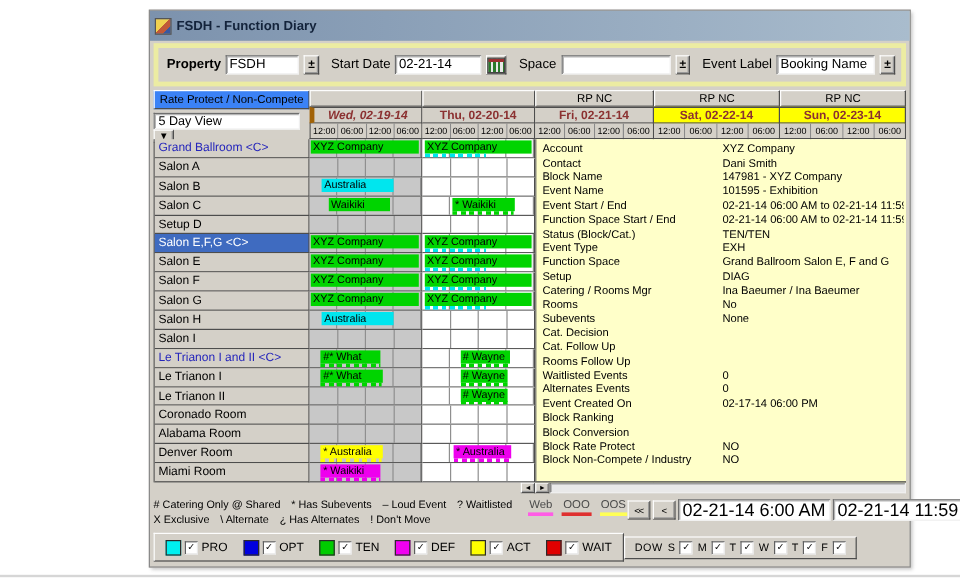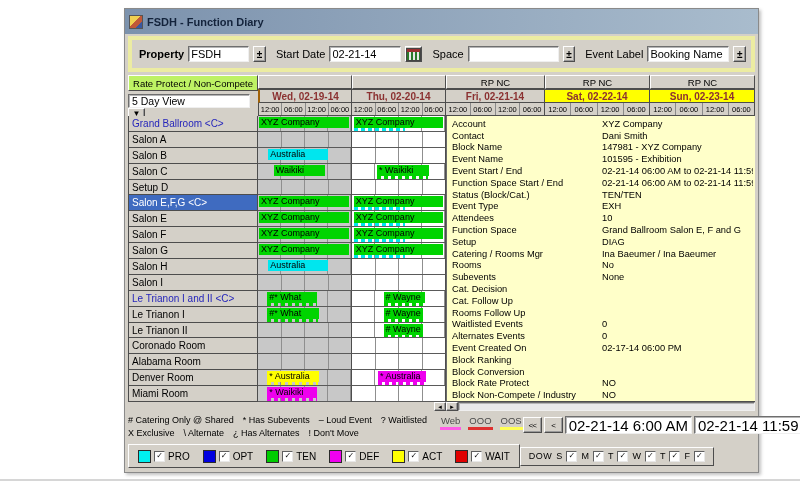--- a/index.html
+++ b/index.html
@@ -22,33 +22,33 @@
     display:flex;align-items:center;justify-content:center;padding:0;font-family:"Liberation Sans",sans-serif;cursor:default;}
   .lov{width:16px;height:16px;font-size:10px;font-weight:bold;}
   .cal{width:19px;height:16px;}
   .cal-icon{width:13px;height:11px;border:1px solid #444;background:
     linear-gradient(#9a3030 0 3px,transparent 3px),
     repeating-linear-gradient(90deg,#2a7a2a 0 2px,#e8e8e8 2px 4px);}
   
   .main{margin:3px 3px 0;}
   .head{display:flex;}
   .head-left{width:130px;flex:none;display:flex;flex-direction:column;}
-  .rate-box{height:14px;margin-bottom:3px;border:1px solid;border-color:#fdfdfd #4d4d4d #4d4d4d #fdfdfd;background:#bef264;
+  .rate-box{height:14px;margin-bottom:3px;border:1px solid;border-color:#fdfdfd #4d4d4d #4d4d4d #fdfdfd;background:#3b82f6;
     font-size:9.5px;display:flex;align-items:center;justify-content:center;white-space:nowrap;}
   .combo{height:18px;display:flex;width:122px;flex-direction:column;}
   .combo-text{flex:1;font-size:10.5px;display:flex;align-items:center;padding-left:3px;background:#fff;}
   .combo-btn{width:17px;font-size:8px;}
   .head-days{flex:1;display:flex;flex-direction:column;}
   .hrow{display:flex;}
   #rp-row{height:14px;}#date-row{height:14px;}#tick-row{height:13px;}
   .rp-cell{border:1px solid;border-color:#fdfdfd #4d4d4d #4d4d4d #fdfdfd;background:#d4d0c8;font-size:9.5px;
     display:flex;align-items:center;justify-content:center;box-sizing:border-box;}
   .date-cell{border:1px solid #4d4d4d;border-left:none;background:#d4d0c8;color:#8b3131;font-weight:bold;font-size:10px;
     display:flex;align-items:center;justify-content:center;box-sizing:border-box;white-space:nowrap;overflow:hidden;}
-  .date-cell.first{border-left:2px solid #a16207;}
+  .date-cell.first{border-left:4px solid #a16207;font-style:italic;}
   .date-cell.hl{background:#ffff00;}
   .tick-group{display:flex;box-sizing:border-box;border-right:1px solid #4d4d4d;border-bottom:1px solid #4d4d4d;}
   .tick-group.first{border-left:1px solid #4d4d4d;}
   .tick-cell{flex:1;font-size:7.5px;color:#000;background:#d4d0c8;display:flex;align-items:center;justify-content:center;
     border-right:1px solid #8a8a8a;overflow:hidden;box-sizing:border-box;}
   .tick-cell:last-child{border-right:none;}
   .rows{position:relative;height:286px;border-left:1px solid #4d4d4d;display:flex;flex-direction:column;}
   .row{flex:1;display:flex;min-height:0;}
   .room-cell{width:129px;flex:none;background:#d4d0c8;border-right:1px solid #4d4d4d;border-bottom:1px solid #4d4d4d;
     font-size:10px;display:flex;align-items:center;padding-left:3px;overflow:hidden;white-space:nowrap;box-sizing:border-box;}
@@ -836,24 +836,20 @@
           </div>
           <div class="info-row">
             <div class="info-label">Status (Block/Cat.)</div>
             <div class="info-value">TEN/TEN</div>
           </div>
           <div class="info-row">
             <div class="info-label">Event Type</div>
             <div class="info-value">EXH</div>
           </div>
           <div class="info-row">
-            <div class="info-label">Attendees</div>
-            <div class="info-value">10</div>
-          </div>
-          <div class="info-row">
             <div class="info-label">Function Space</div>
             <div class="info-value">Grand Ballroom Salon E, F and G</div>
           </div>
           <div class="info-row">
             <div class="info-label">Setup</div>
             <div class="info-value">DIAG</div>
           </div>
           <div class="info-row">
             <div class="info-label">Catering / Rooms Mgr</div>
             <div class="info-value">Ina Baeumer / Ina Baeumer</div>

